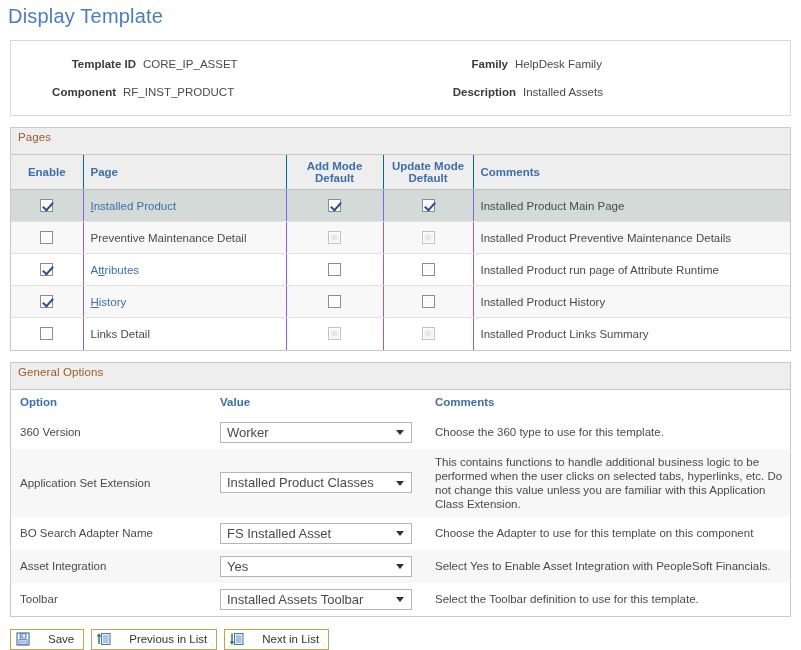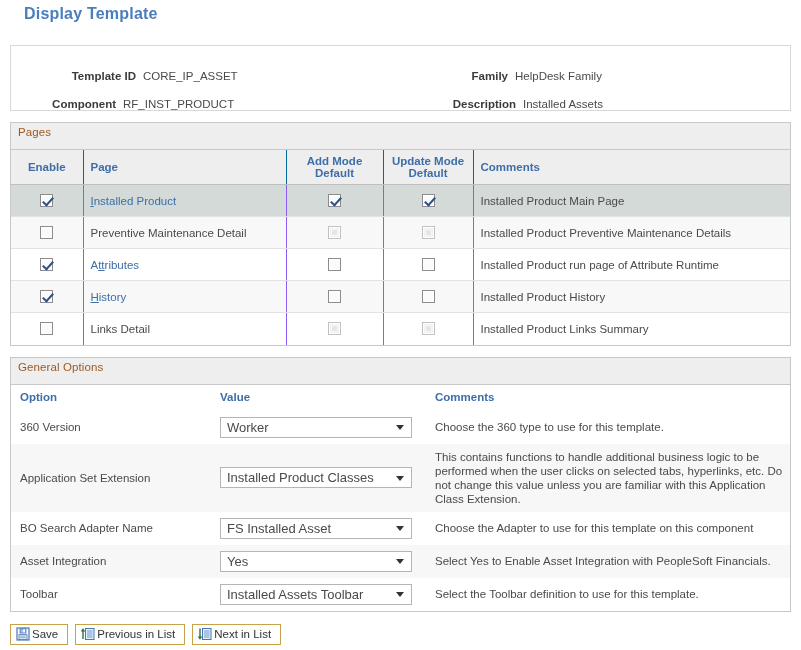--- a/index.html
+++ b/index.html
@@ -8,34 +8,34 @@
     width: 801px; height: 650px;
     background: #ffffff;
     font-family: "Liberation Sans", sans-serif;
     font-size: 11px;
     color: #333333;
     overflow: hidden;
   }
 
   
   .page-title {
-    font-size: 16px;
+    font-size: 20px;
     color: #4a7dbd;
-    padding: 5px 0 0 24px;
-    font-weight: bold;
+    padding: 5px 0 0 8px;
+    font-weight: normal;
     letter-spacing: .2px;
   }
 
   
   .header-panel {
-    margin: 22px 10px 0 10px;
+    margin: 12px 10px 0 10px;
     border: 1px solid #d8d8d8;
     background: #ffffff;
-    padding: 16px 0 10px 0;
-    height: 66px;
+    padding: 9px 0 10px 0;
+    height: 76px;
   }
   .hdr-row { display: flex; height: 28px; align-items: center; }
   .hdr-cell { display: flex; align-items: baseline; }
   .hdr-cell.left  { width: 392px; }
   .hdr-cell.right { width: 380px; }
   .hdr-label {
     font-weight: bold;
     color: #3b3b3b;
     font-size: 11.5px;
     text-align: right;
@@ -186,21 +186,21 @@
   
   .toolbar {
     margin: 12px 0 0 10px;
     display: flex;
     gap: 7px;
     align-items: center;
   }
   .tbtn {
     display: inline-flex;
     align-items: center;
-    gap: 2px;
+    gap: 18px;
     border: 1px solid #c8a24a;
     background: #ffffff;
     padding: 2px 9px 2px 5px;
     height: 21px;
     font-size: 11.5px;
     color: #333333;
     cursor: pointer;
     white-space: nowrap;
   }
   .ico { display: inline-block; width: 14px; height: 14px; flex: 0 0 14px; }

